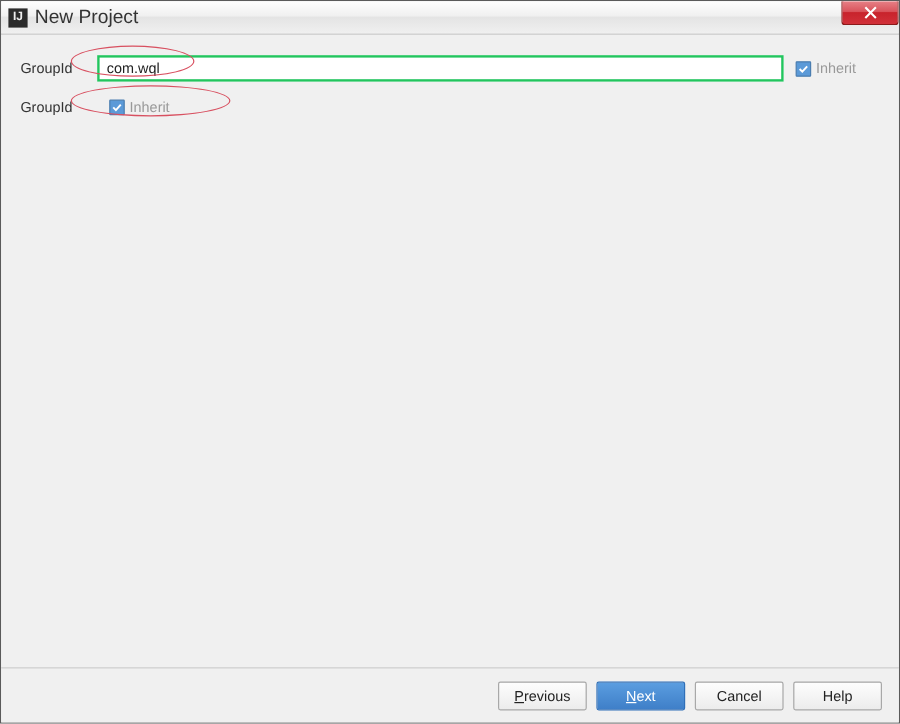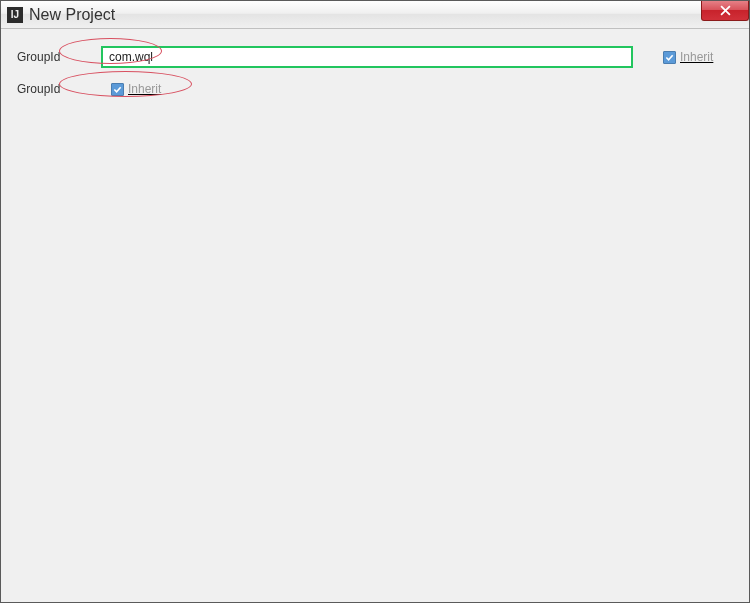--- a/index.html
+++ b/index.html
@@ -79,21 +79,20 @@
       flex: 1;
       background: #f0f0f0;
       padding: 16px 16px 0 16px;
       position: relative;
     }
     .form-row {
       display: flex;
       align-items: center;
       margin-bottom: 8px;
       height: 24px;
-      gap: 20px;
     }
     .form-label {
       width: 64px;
       color: #333;
       font-size: 12px;
       text-align: left;
     }
     .form-input {
       flex: 1;
       height: 22px;
@@ -109,21 +108,20 @@
       border: 1px solid #7aa7d8;
       box-shadow: 0 0 0 1px #a7c6e8;
     }
     .inherit-box {
       width: 70px;
       display: flex;
       align-items: center;
       justify-content: flex-start;
       margin-left: 10px;
       gap: 4px;
-      text-decoration: underline;
     }
     .inherit-check {
       width: 13px;
       height: 13px;
       background: #5b9ad8;
       border: 1px solid #4a7db0;
       display: flex;
       align-items: center;
       justify-content: center;
       border-radius: 1px;
@@ -217,13 +215,23 @@
           <svg viewBox="0 0 10 10">
             <path d="M1.5 5 L4 7.5 L8.5 2.5" stroke="#fff" stroke-width="1.8" fill="none"></path>
           </svg>
         </div>
         <span class="inherit-label">Inherit</span>
       </div>
     </div>
 
   </div>
 
+  <div class="footer">
+    <button class="btn">
+      <span><span class="mn">P</span><span>revious</span></span>
+    </button>
+    <button class="btn primary">
+      <span><span class="mn">N</span><span>ext</span></span>
+    </button>
+    <button class="btn">Cancel</button>
+    <button class="btn">Help</button>
+  </div>
 </div>
 
 </body></html>

